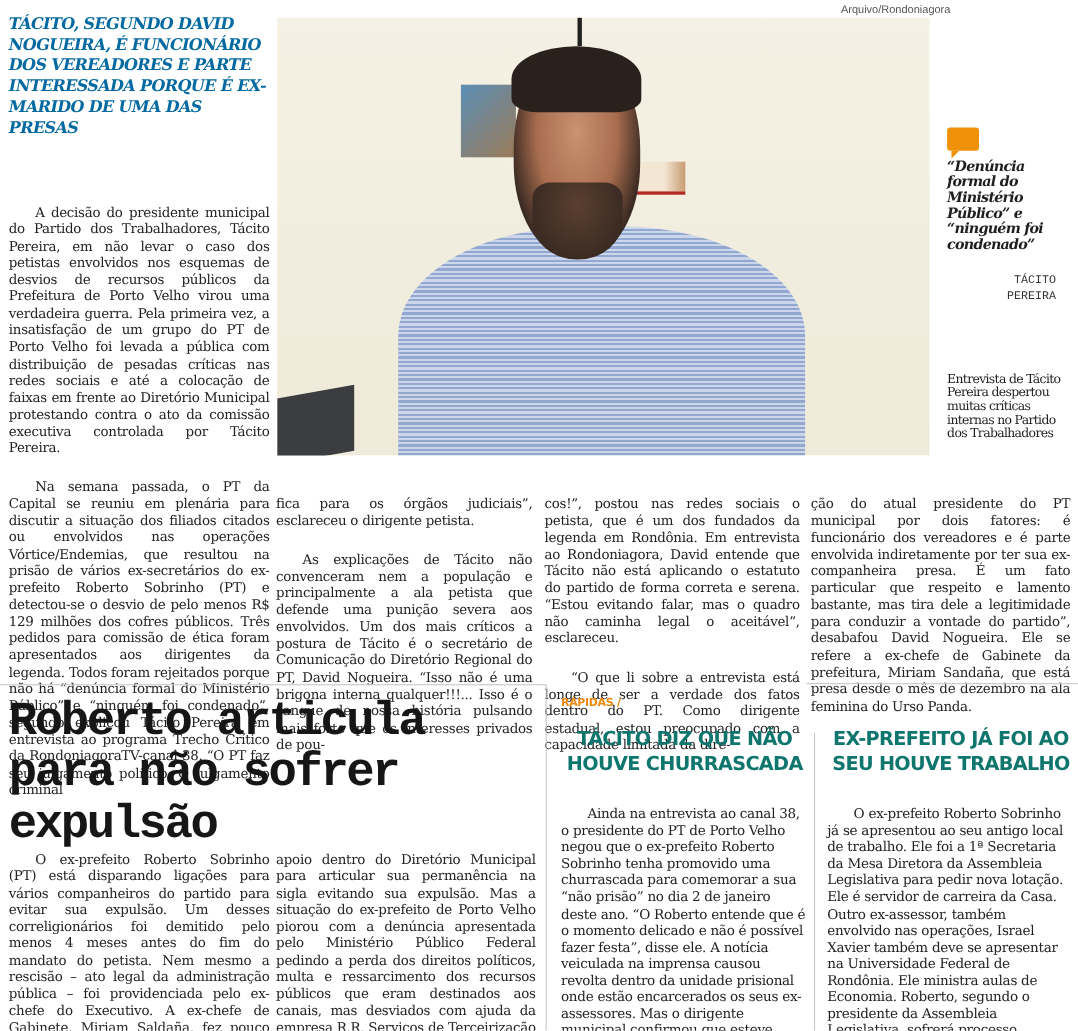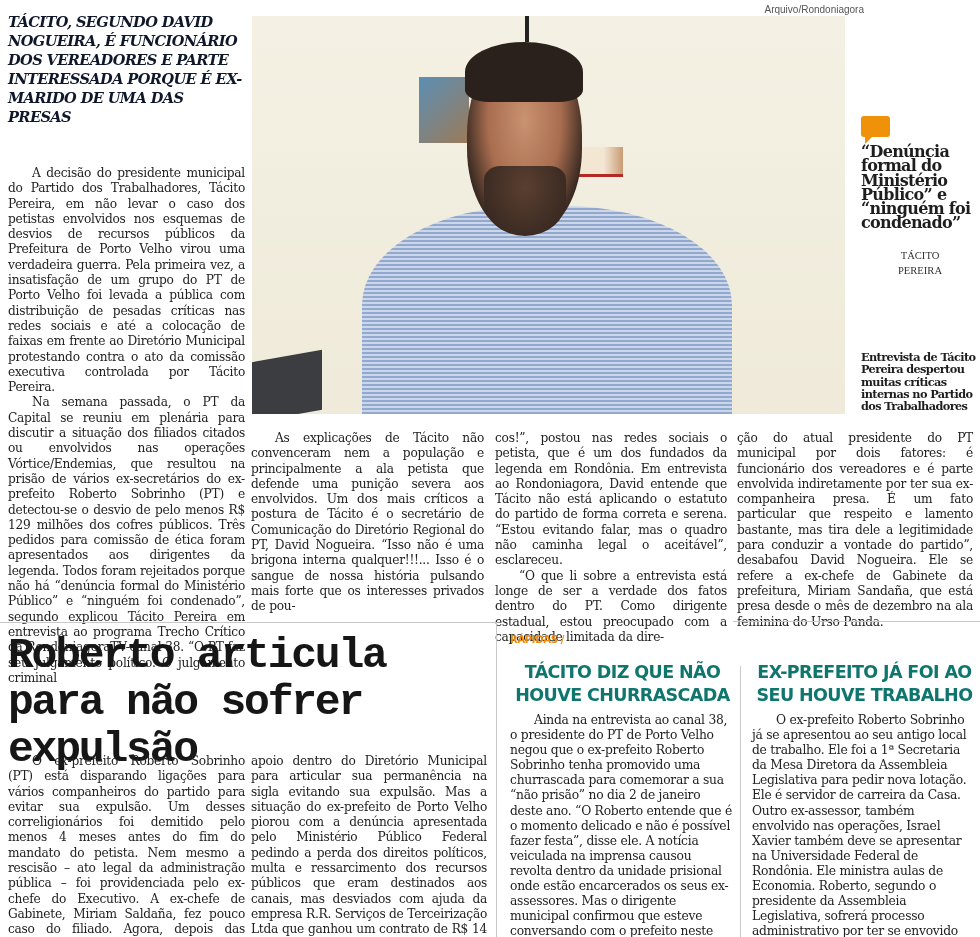--- a/index.html
+++ b/index.html
@@ -7,28 +7,28 @@
   body { position: relative; font-family: "DejaVu Serif", serif; color: #1f1f1f; }
 
   .body-text {
     font-family: "DejaVu Serif", serif;
     font-size: 12.2px;
     line-height: 15.3px;
     text-align: justify;
     color: #222;
     letter-spacing: -0.25px;
   }
-  .body-text p { text-indent: 24px; }
+  .body-text p { text-indent: 24px; margin-top: 20px; }
   .body-text p.noindent { text-indent: 0; }
 
   
   #kicker {
     position: absolute; left: 8px; top: 12px; width: 240px;
     font-family: "DejaVu Serif", serif; font-weight: bold; font-style: italic;
-    font-size: 14.6px; line-height: 19px; color: #0f172a; letter-spacing: -0.6px;
+    font-size: 14.6px; line-height: 19px; color: #0369a1; letter-spacing: -0.6px;
   }
   #col1 { position: absolute; left: 8px; top: 166px; width: 237px; }
   #col2 { position: absolute; left: 251px; top: 431px; width: 233px; }
   #col3 { position: absolute; left: 495px; top: 431px; width: 232px; }
   #col4 { position: absolute; left: 737px; top: 431px; width: 236px; }
 
   #credit {
     position: absolute; right: 116px; top: 4px;
     font-family: "Liberation Sans", sans-serif; font-size: 10px; color: #555;
   }
@@ -49,30 +49,30 @@
   #quote-icon {
     position: absolute; left: 861px; top: 116px; width: 29px; height: 21px;
     background: #f0910a; border-radius: 3px;
   }
   #quote-icon::after {
     content: ""; position: absolute; left: 4px; bottom: -7px;
     border-left: 7px solid #f0910a; border-bottom: 7px solid transparent;
   }
   #pullquote {
     position: absolute; left: 861px; top: 145px; width: 116px;
-    font-family: "DejaVu Serif", serif; font-weight: bold; 
-    font-size: 16px; line-height: 14.3px; color: #1e1e1e; letter-spacing: -0.7px;
+    font-family: "DejaVu Serif", serif; font-weight: bold; font-style: italic;
+    font-size: 13px; line-height: 14.3px; color: #1e1e1e; letter-spacing: -0.7px;
   }
   #pullquote-author {
-    position: absolute; left: 880px; top: 248px; width: 80px; text-align: center;
-    font-family: Liberation Serif, serif; font-size: 10.6px; line-height: 15px; color: #333;
+    position: absolute; left: 880px; top: 248px; width: 80px; text-align: right;
+    font-family: Liberation Mono, monospace; font-size: 10.6px; line-height: 15px; color: #333;
   }
   #caption {
-    position: absolute; left: 861px; top: 351px; width: 116px;
-    font-family: "DejaVu Serif", serif; font-weight: bold; font-size: 11.3px;
+    position: absolute; left: 861px; top: 339px; width: 116px;
+    font-family: "DejaVu Serif", serif; font-weight: normal; font-size: 11.3px;
     line-height: 12.3px; color: #1e1e1e; letter-spacing: -0.6px;
   }
 
   
   #hrule-left { position:absolute; left:0; top:622px; width:496px; height:1px; background:#c8c8c8; }
   #hrule-right { position:absolute; left:733px; top:621px; width:247px; height:1px; background:#c8c8c8; }
   #vrule-mid { position:absolute; left:496px; top:622px; width:1px; height:315px; background:#c8c8c8; }
   #vrule-rapidas { position:absolute; left:740px; top:666px; width:1px; height:271px; background:#c8c8c8; }
 
   
@@ -121,20 +121,21 @@
   <div class="beard"></div>
   <div class="keyboard"></div>
 </div>
 
 <div id="quote-icon"></div>
 <div id="pullquote">“Denúncia formal do Ministério Público” e “ninguém foi condenado”</div>
 <div id="pullquote-author">TÁCITO PEREIRA</div>
 <div id="caption">Entrevista de Tácito Pereira despertou muitas críticas internas no Partido dos Trabalhadores</div>
 
 <div id="col2" class="body-text">
+  <p class="noindent">fica para os órgãos judiciais”, esclareceu o dirigente petista.</p>
   <p>As explicações de Tácito não convenceram nem a população e principalmente a ala petista que defende uma punição severa aos envolvidos. Um dos mais críticos a postura de Tácito é o secretário de Comunicação do Diretório Regional do PT, David Nogueira. “Isso não é uma brigona interna qualquer!!!... Isso é o sangue de nossa história pulsando mais forte que os interesses privados de pou-</p>
 </div>
 
 <div id="col3" class="body-text">
   <p class="noindent">cos!”, postou nas redes sociais o petista, que é um dos fundados da legenda em Rondônia. Em entrevista ao Rondoniagora, David entende que Tácito não está aplicando o estatuto do partido de forma correta e serena. “Estou evitando falar, mas o quadro não caminha legal o aceitável”, esclareceu.</p>
   <p>“O que li sobre a entrevista está longe de ser a verdade dos fatos dentro do PT. Como dirigente estadual, estou preocupado com a capacidade limitada da dire-</p>
 </div>
 
 <div id="col4" class="body-text">
   <p class="noindent">ção do atual presidente do PT municipal por dois fatores: é funcionário dos vereadores e é parte envolvida indiretamente por ter sua ex-companheira presa. É um fato particular que respeito e lamento bastante, mas tira dele a legitimidade para conduzir a vontade do partido”, desabafou David Nogueira. Ele se refere a ex-chefe de Gabinete da prefeitura, Miriam Sandaña, que está presa desde o mês de dezembro na ala feminina do Urso Panda.</p>

